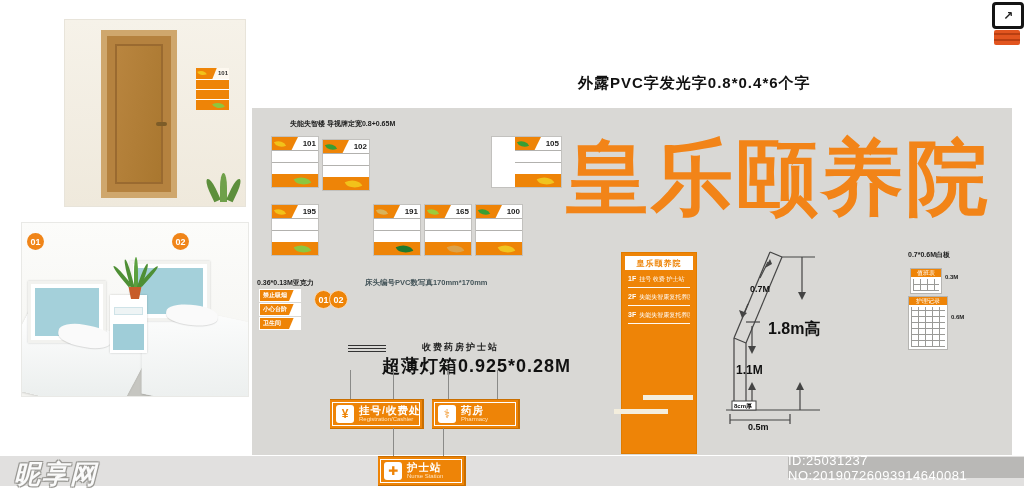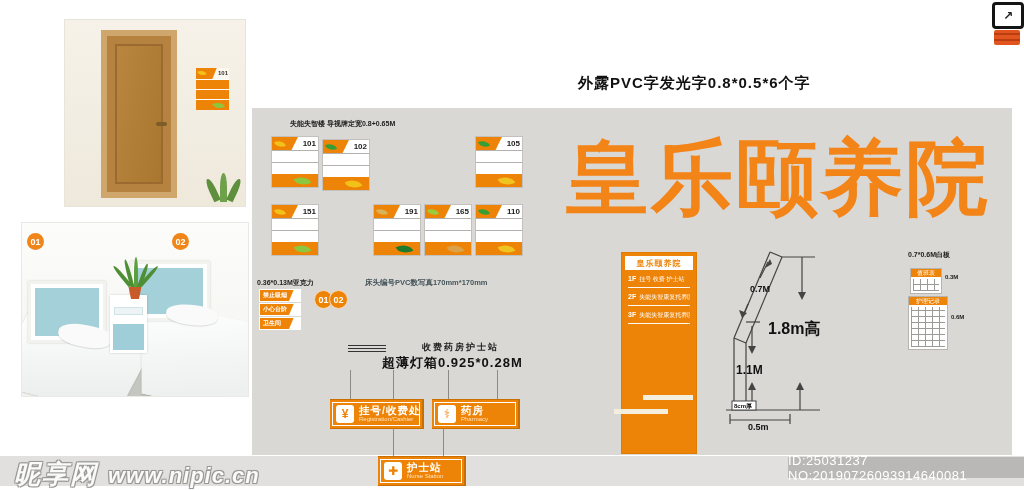--- a/index.html
+++ b/index.html
@@ -105,21 +105,21 @@
   .board-head{height:8px;background:#ee8407;color:#fff;font-size:6px;line-height:8px;text-align:center;overflow:hidden;}
   .board-grid{position:absolute;left:2px;right:2px;top:10px;bottom:2px;
       background:repeating-linear-gradient(0deg,#9a9a97 0 1px,transparent 1px 6px),
                  repeating-linear-gradient(90deg,#9a9a97 0 1px,transparent 1px 7px);}
   .board-label{position:absolute;font-size:6px;font-weight:bold;color:#222;}
 
   
   .hatch{position:absolute;left:96px;top:236px;width:38px;height:8px;
       background:repeating-linear-gradient(0deg,#333 0 1px,transparent 1px 3px);}
   .lb-title{position:absolute;left:170px;top:233px;font-size:9px;font-weight:bold;color:#222;letter-spacing:2px;}
-  .lb-spec{position:absolute;left:130px;top:246px;font-size:13px;font-weight:bold;color:#111;letter-spacing:1px;}
+  .lb-spec{position:absolute;left:130px;top:246px;font-size:18px;font-weight:bold;color:#111;letter-spacing:1px;}
   .wire{position:absolute;width:1px;background:#8a8a88;}
   .hsign{position:absolute;height:28px;background:#ee8407;box-shadow:inset 0 0 0 2px #ee8407,inset 0 0 0 3px #fff,1px 0 0 1px #c96e00;
       display:flex;align-items:center;gap:5px;padding:0 6px;box-sizing:border-box;}
   .hicon{width:18px;height:18px;background:#fff;border-radius:3px;color:#ee8407;font-weight:bold;
       display:flex;align-items:center;justify-content:center;font-size:12px;flex:0 0 auto;}
   .htxt{display:flex;flex-direction:column;color:#fff;line-height:1.1;}
   .hzh{font-size:10.5px;font-weight:bold;letter-spacing:1px;white-space:nowrap;}
   .hen{font-size:6px;color:#ffe3bd;white-space:nowrap;}
 
   
@@ -164,21 +164,21 @@
         <span class="leaf" style="background:#8dc63f;position:absolute;right:5px;top:2px;width:11px;height:7px;"></span>
       </div>
     </div>
     <div class="plant-door">
         <i></i>
         <i></i>
         <i></i>
       </div>
   </div>
 
-  <div class="pvc-note">外露PVC字发光字0.8*0.5*6个字</div>
+  <div class="pvc-note">外露PVC字发光字0.8*0.4*6个字</div>
 
   <div class="bed-photo">
     <div class="bp-floor"></div>
     <div class="bp-mat" style="left:-14px;top:100px;width:130px;height:80px;transform:rotate(14deg) skewX(-14deg);"></div>
     <div class="bp-head" style="left:6px;top:58px;width:72px;height:56px;">
         <div class="bp-blue"></div>
       </div>
     <div class="bp-pillow" style="left:36px;top:102px;width:54px;height:22px;transform:rotate(10deg);"></div>
     <div class="bp-mat" style="left:118px;top:92px;width:140px;height:92px;transform:rotate(12deg) skewX(12deg);"></div>
     <div class="bp-head" style="left:108px;top:38px;width:74px;height:54px;">
@@ -220,36 +220,36 @@
       <div class="rhead">
           <span class="leaf hleaf"></span>
           <span class="rtab">102</span>
         </div>
       <div class="rrow"></div>
         <div class="rrow"></div>
       <div class="rfoot">
           <span class="leaf fleaf"></span>
         </div>
     </div>
-    <div class="rsign v5" style="left:224px;top:29px;">
+    <div class="rsign v5" style="left:240px;top:29px;padding-left:23px;">
       <div class="rhead">
           <span class="leaf hleaf"></span>
           <span class="rtab">105</span>
         </div>
       <div class="rrow"></div>
         <div class="rrow"></div>
       <div class="rfoot">
           <span class="leaf fleaf"></span>
         </div>
     </div>
 
     <div class="rsign v1" style="left:20px;top:97px;">
       <div class="rhead">
           <span class="leaf hleaf"></span>
-          <span class="rtab">151</span>
+          <span class="rtab">195</span>
         </div>
       <div class="rrow"></div>
         <div class="rrow"></div>
       <div class="rfoot">
           <span class="leaf fleaf"></span>
         </div>
     </div>
     <div class="rsign v3" style="left:122px;top:97px;">
       <div class="rhead">
           <span class="leaf hleaf"></span>
@@ -268,21 +268,21 @@
         </div>
       <div class="rrow"></div>
         <div class="rrow"></div>
       <div class="rfoot">
           <span class="leaf fleaf"></span>
         </div>
     </div>
     <div class="rsign v5" style="left:224px;top:97px;">
       <div class="rhead">
           <span class="leaf hleaf"></span>
-          <span class="rtab">110</span>
+          <span class="rtab">100</span>
         </div>
       <div class="rrow"></div>
         <div class="rrow"></div>
       <div class="rfoot">
           <span class="leaf fleaf"></span>
         </div>
     </div>
 
     <div class="small-note" style="left:5px;top:170px;font-size:7px;position:absolute;">0.36*0.13M亚克力</div>
     <div class="strip" style="left:8px;top:182px;">禁止吸烟</div>
@@ -389,21 +389,20 @@
       <span class="htxt">
           <span class="hzh">护士站</span>
           <span class="hen">Nurse Station</span>
         </span>
     </div>
   </div>
 
   <div class="bottom-strip">
     <div class="watermark">
       <span class="wm-site">昵享网</span>
-      <span class="wm-url">www.nipic.cn</span>
     </div>
   </div>
   <div class="id-band">ID:25031237 NO:20190726093914640081</div>
 
   <div class="corner-widget">
     <div class="cw-bubble">↗</div>
     <div class="cw-logo"></div>
   </div>
 
 </div>

